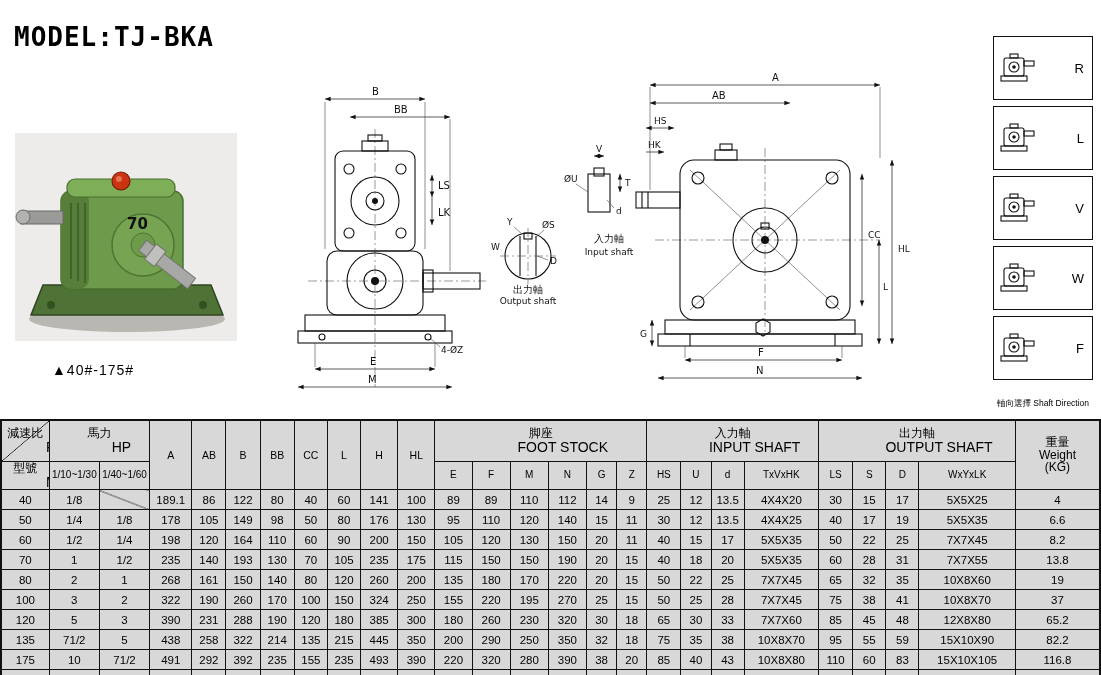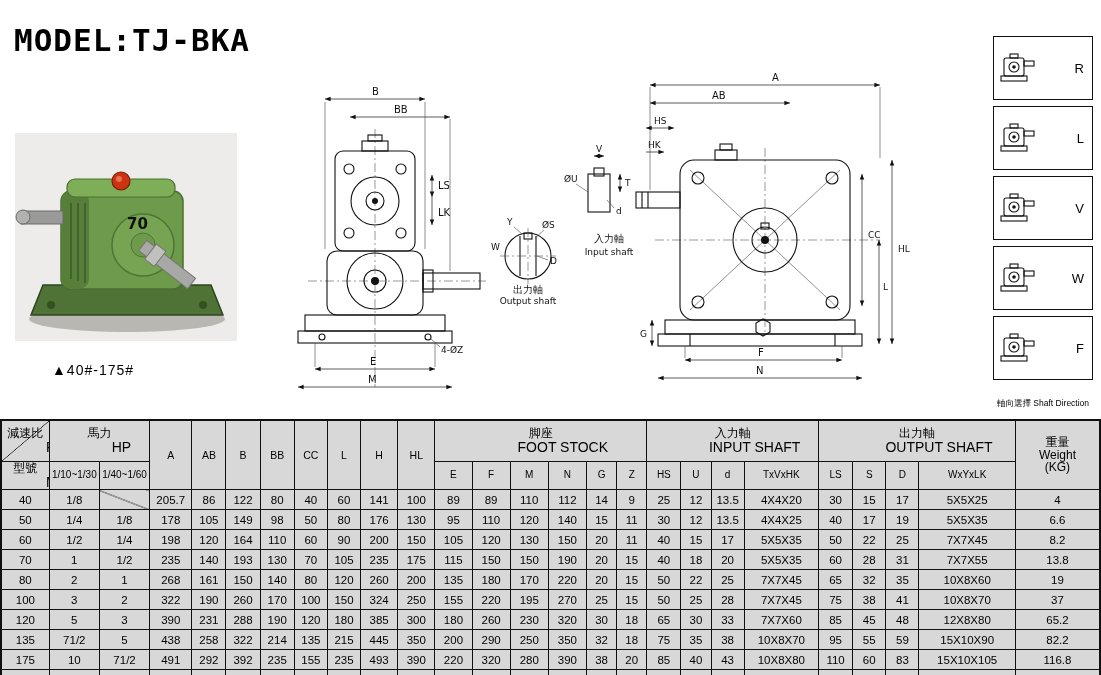--- a/index.html
+++ b/index.html
@@ -4,21 +4,21 @@
 <style>
   html,body{margin:0;padding:0;}
   body{
     width:1101px;height:675px;position:relative;background:#ffffff;
     font-family:"Liberation Sans", sans-serif;color:#000;overflow:hidden;
   }
   .abs{position:absolute;}
   
   .page-title{
     left:14px;top:22px;font-family:"DejaVu Sans Mono", monospace;
-    font-size:31px;font-weight:bold;letter-spacing:1px;
+    font-size:26px;font-weight:bold;letter-spacing:1px;
   }
   
   .photo-caption{left:52px;top:362px;font-size:14px;letter-spacing:1px;}
   
   svg .ln{stroke:#111;stroke-width:1.1;fill:none;}
   svg .thin{stroke:#444;stroke-width:0.6;fill:none;}
   svg .dim{stroke:#333;stroke-width:0.8;fill:none;}
   svg .cl{stroke:#555;stroke-width:0.6;fill:none;stroke-dasharray:9 3 2 3;}
   svg text{font-family:"DejaVu Sans", sans-serif;fill:#111;}
   svg .lbl{font-size:10px;}
@@ -398,21 +398,21 @@
       <th>S</th>
       <th>D</th>
       <th>WxYxLK</th>
     </tr>
   </thead>
   <tbody>
       <tr>
         <td>40</td>
         <td>1/8</td>
         <td class="diag"></td>
-        <td>205.7</td>
+        <td>189.1</td>
         <td>86</td>
         <td>122</td>
         <td>80</td>
         <td>40</td>
         <td>60</td>
         <td>141</td>
         <td>100</td>
         <td>89</td>
         <td>89</td>
         <td>110</td>

